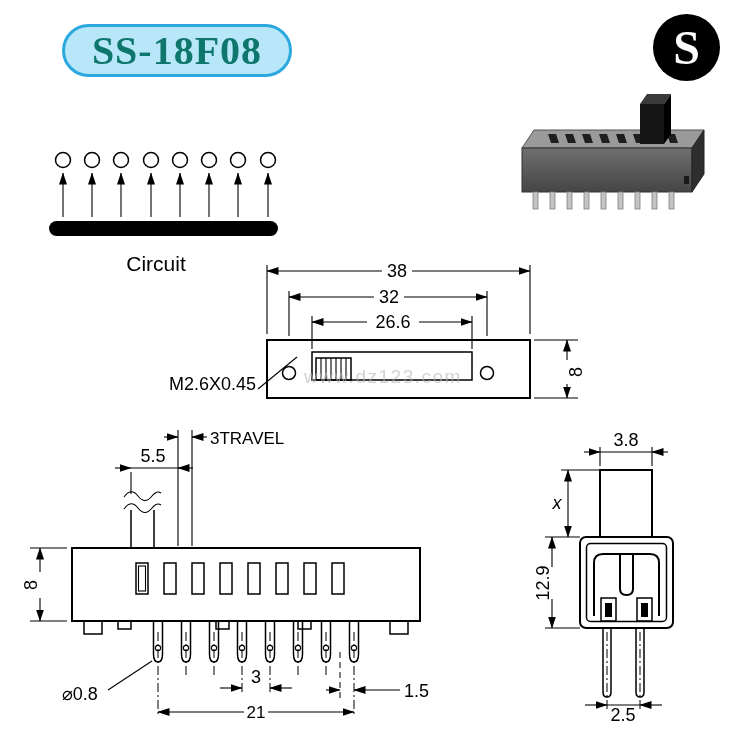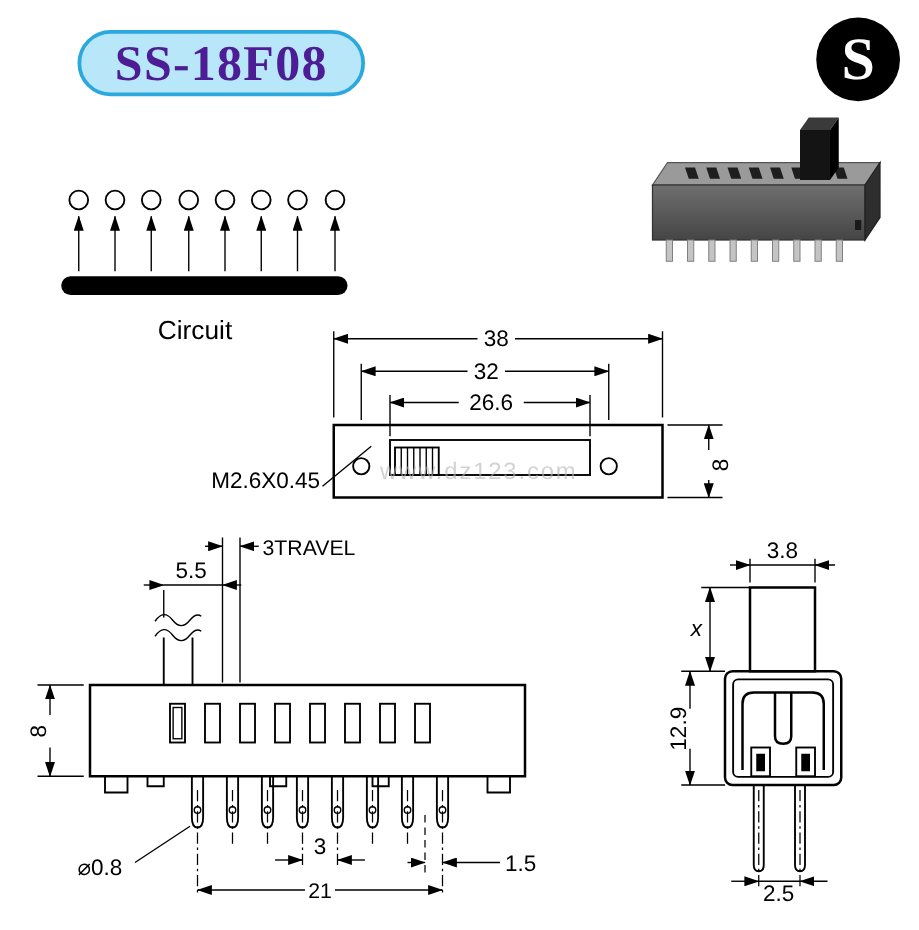--- a/index.html
+++ b/index.html
@@ -3,21 +3,21 @@
 <meta charset="utf-8">
 <style>
   * { margin:0; padding:0; box-sizing:border-box; }
   html,body { background:#ffffff; font-family:"Liberation Sans", sans-serif; }
   .stage { position:relative; width:735px; height:744px; background:#fff; overflow:hidden; }
 
   .badge { position:absolute; left:62px; top:24px; width:230px; height:53px;
            background:#b9e7fa; border:3px solid #2ba8de; border-radius:28px;
            display:flex; align-items:center; justify-content:center; }
   .badge span { font-family:"Liberation Serif", serif; font-weight:bold;
-                font-size:40px; color:#4c1d95; letter-spacing:1px; }
+                font-size:40px; color:#0f766e; letter-spacing:1px; }
 
   .logo { position:absolute; left:653px; top:14px; width:67px; height:67px;
           background:#000; border-radius:50%; display:flex; align-items:center;
           justify-content:center; }
   .logo span { font-family:"Liberation Serif", serif; font-weight:bold;
                font-size:48px; color:#fff; line-height:1; }
 
   svg.draw { position:absolute; left:0; top:0; }
 
   .ol  { fill:none; stroke:#000; stroke-width:2; }

